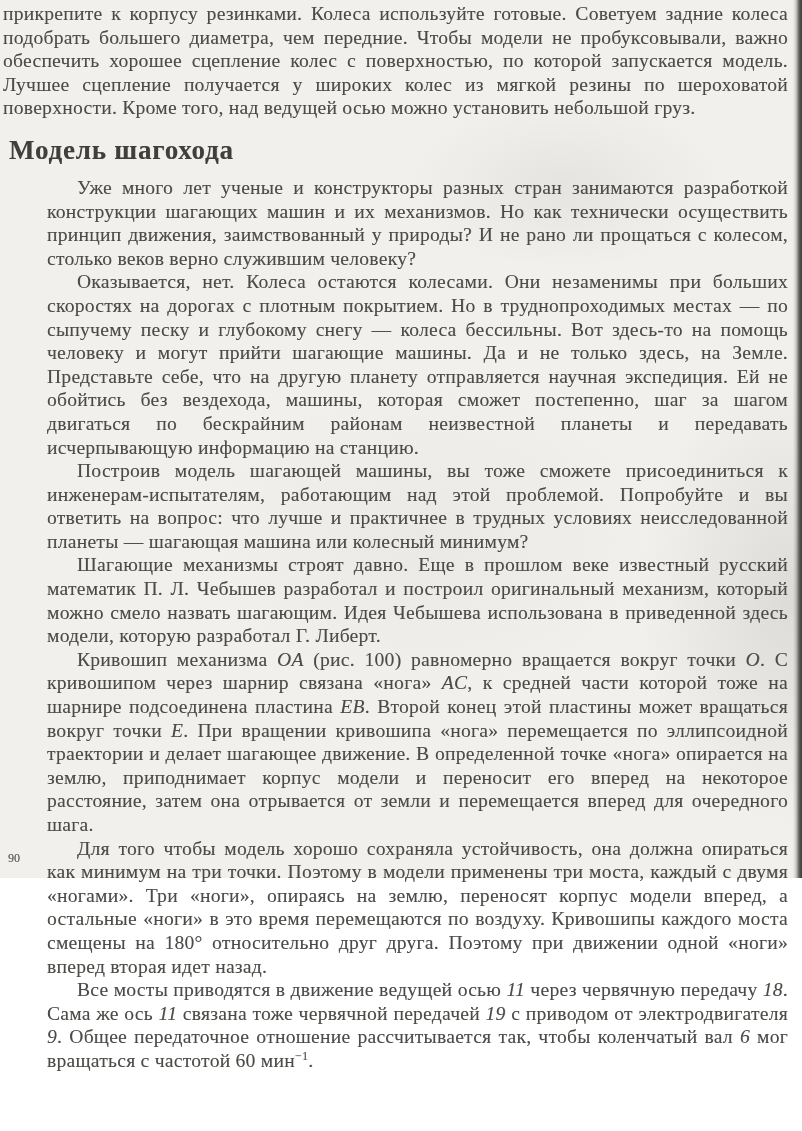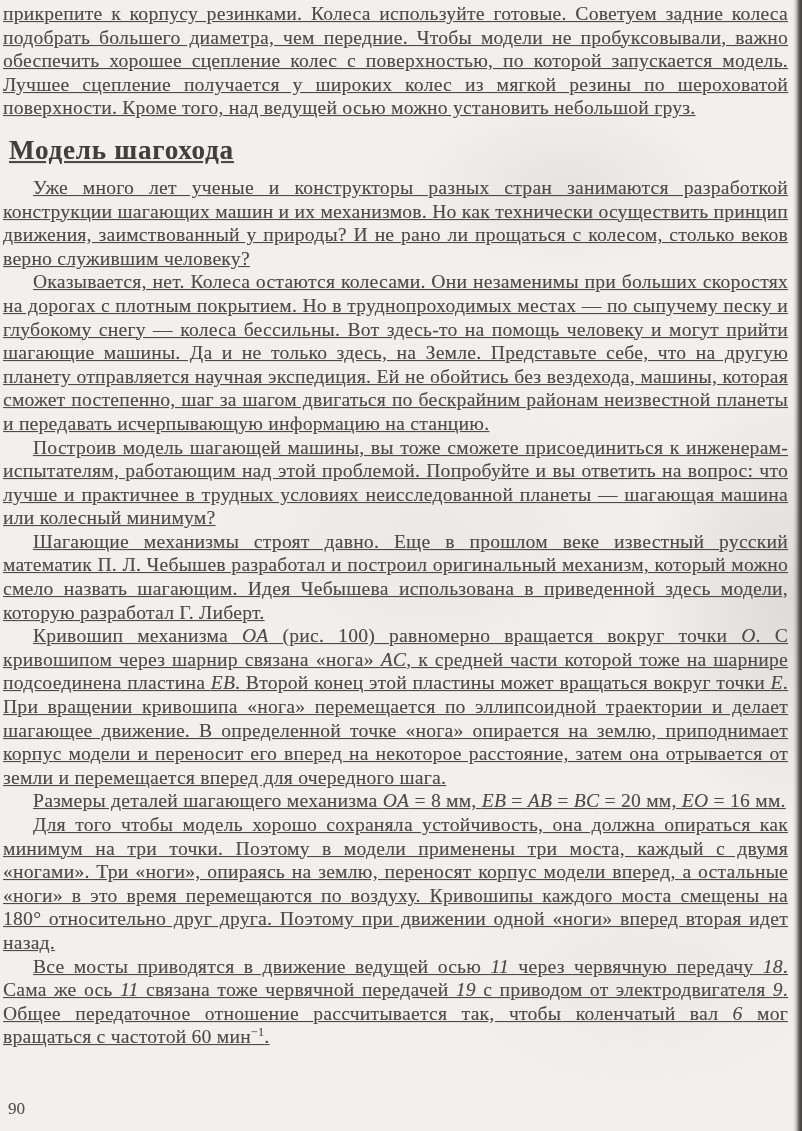--- a/index.html
+++ b/index.html
@@ -9,66 +9,66 @@
   body {
     width: 802px;
     height: 1131px;
     overflow: hidden;
     position: relative;
     font-family: "Liberation Serif", "DejaVu Serif", serif;
   }
   .page {
     position: relative;
     width: 802px;
-    height: 1131px;
+    height: 878px;
     box-sizing: border-box;
     background:
       radial-gradient(220px 120px at 565px 185px, rgba(185,185,182,0.22), transparent 70%),
       radial-gradient(320px 220px at 430px 540px, rgba(196,196,192,0.16), transparent 70%),
       radial-gradient(260px 160px at 640px 980px, rgba(196,196,192,0.14), transparent 70%),
       radial-gradient(200px 300px at 790px 600px, rgba(160,158,154,0.25), transparent 75%),
       #f1f0ed;
     color: #4c4b47;
-    text-decoration: underline;
   }
   .content {
     position: relative;
     box-sizing: border-box;
     width: 100%;
     padding: 2px 14px 0 3px;
   }
   .para {
     margin: 0;
     font-size: 19.5px;
     line-height: 23.6px;
     text-align: justify;
     letter-spacing: 0.015em;
     text-shadow: 0.3px 0.3px 0.6px rgba(76,75,71,0.35);
   }
   .para.indent {
     text-indent: 30px;
+    margin-left: 44px;
   }
   .para sup {
     font-size: 0.62em;
     line-height: 0;
   }
   h1.heading {
     font-size: 27px;
     line-height: 26px;
     font-weight: bold;
     color: #413f3b;
     margin: 17px 0 13px 6px;
     letter-spacing: 0.03em;
     text-shadow: 0.3px 0.3px 0.6px rgba(65,63,59,0.35);
   }
   .page-number {
     position: absolute;
     left: 8px;
     bottom: 12px;
-    font-size: 17px;
+    font-size: 12px;
     color: #56544f;
     text-shadow: 0.3px 0.3px 0.6px rgba(86,84,79,0.35);
   }
   .scan-edge {
     position: absolute;
     top: 0;
     right: 0;
     width: 9px;
     height: 100%;
     background: linear-gradient(to right,
@@ -89,19 +89,18 @@
     <div id="intro-paras">
         <p class="para"><span>прикрепите к корпусу резинками. Колеса используйте готовые. Советуем задние колеса подобрать большего диаметра, чем передние. Чтобы модели не пробуксовывали, важно обеспечить хорошее сцепление колес с поверхностью, по которой запускается модель. Лучшее сцепление получается у широких колес из мягкой резины по шероховатой поверхности. Кроме того, над ведущей осью можно установить небольшой груз.</span></p>
       </div>
     <h1 class="heading">Модель шагохода</h1>
     <div id="section-paras">
         <p class="para indent"><span>Уже много лет ученые и конструкторы разных стран занимаются разработкой конструкции шагающих машин и их механизмов. Но как технически осуществить принцип движения, заимствованный у природы? И не рано ли прощаться с колесом, столько веков верно служившим человеку?</span></p>
         <p class="para indent"><span>Оказывается, нет. Колеса остаются колесами. Они незаменимы при больших скоростях на дорогах с плотным покрытием. Но в труднопроходимых местах — по сыпучему песку и глубокому снегу — колеса бессильны. Вот здесь-то на помощь человеку и могут прийти шагающие машины. Да и не только здесь, на Земле. Представьте себе, что на другую планету отправляется научная экспедиция. Ей не обойтись без вездехода, машины, которая сможет постепенно, шаг за шагом двигаться по бескрайним районам неизвестной планеты и передавать исчерпывающую информацию на станцию.</span></p>
         <p class="para indent"><span>Построив модель шагающей машины, вы тоже сможете присоединиться к инженерам-испытателям, работающим над этой проблемой. Попробуйте и вы ответить на вопрос: что лучше и практичнее в трудных условиях неисследованной планеты — шагающая машина или колесный минимум?</span></p>
         <p class="para indent"><span>Шагающие механизмы строят давно. Еще в прошлом веке известный русский математик П. Л. Чебышев разработал и построил оригинальный механизм, который можно смело назвать шагающим. Идея Чебышева использована в приведенной здесь модели, которую разработал Г. Либерт.</span></p>
         <p class="para indent"><span>Кривошип механизма </span><i>OA</i><span> (рис. 100) равномерно вращается вокруг точки </span><i>O</i><span>. С кривошипом через шарнир связана «нога» </span><i>AC</i><span>, к средней части которой тоже на шарнире подсоединена пластина </span><i>EB</i><span>. Второй конец этой пластины может вращаться вокруг точки </span><i>E</i><span>. При вращении кривошипа «нога» перемещается по эллипсоидной траектории и делает шагающее движение. В определенной точке «нога» опирается на землю, приподнимает корпус модели и переносит его вперед на некоторое расстояние, затем она отрывается от земли и перемещается вперед для очередного шага.</span></p>
-        <p class="para indent"><span>Размеры деталей шагающего механизма </span><i>OA</i><span> = 8 мм, </span><i>EB</i><span> = </span><i>AB</i><span> = </span><i>BC</i><span> = 20 мм, </span><i>EO</i><span> = 16 мм.</span></p>
         <p class="para indent"><span>Для того чтобы модель хорошо сохраняла устойчивость, она должна опираться как минимум на три точки. Поэтому в модели применены три моста, каждый с двумя «ногами». Три «ноги», опираясь на землю, переносят корпус модели вперед, а остальные «ноги» в это время перемещаются по воздуху. Кривошипы каждого моста смещены на 180° относительно друг друга. Поэтому при движении одной «ноги» вперед вторая идет назад.</span></p>
         <p class="para indent"><span>Все мосты приводятся в движение ведущей осью </span><i>11</i><span> через червячную передачу </span><i>18</i><span>. Сама же ось </span><i>11</i><span> связана тоже червячной передачей </span><i>19</i><span> с приводом от электродвигателя </span><i>9</i><span>. Общее передаточное отношение рассчитывается так, чтобы коленчатый вал </span><i>6</i><span> мог вращаться с частотой 60 мин</span><sup>−1</sup><span>.</span></p>
       </div>
   </div>
   <div class="page-number">90</div>
 </div>
 
 </body></html>

